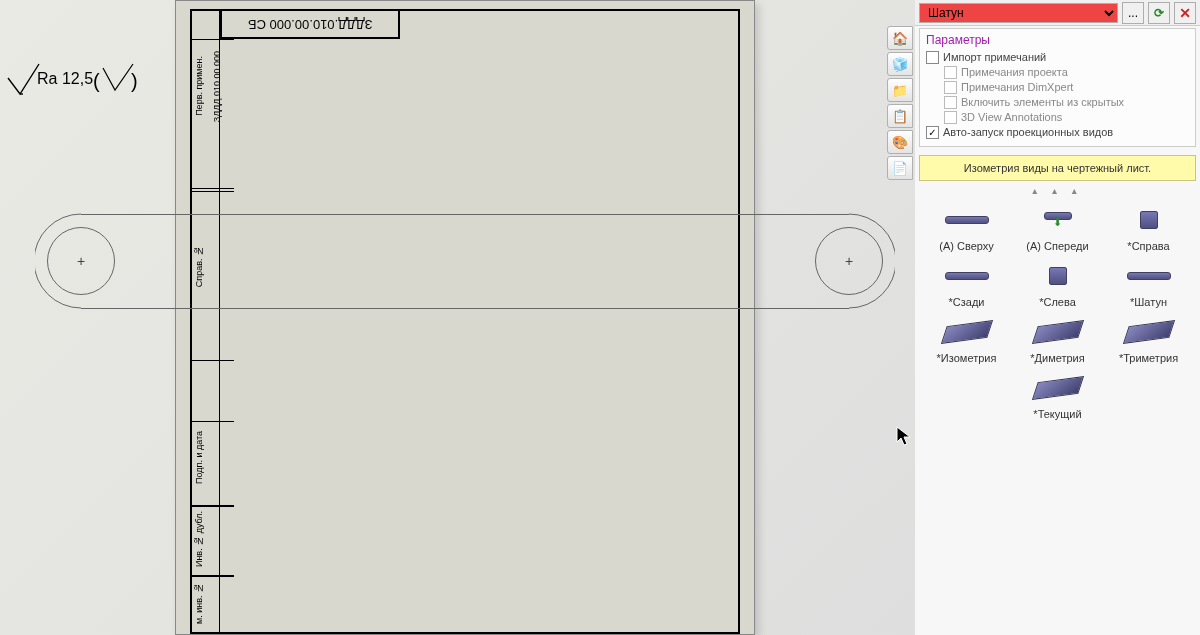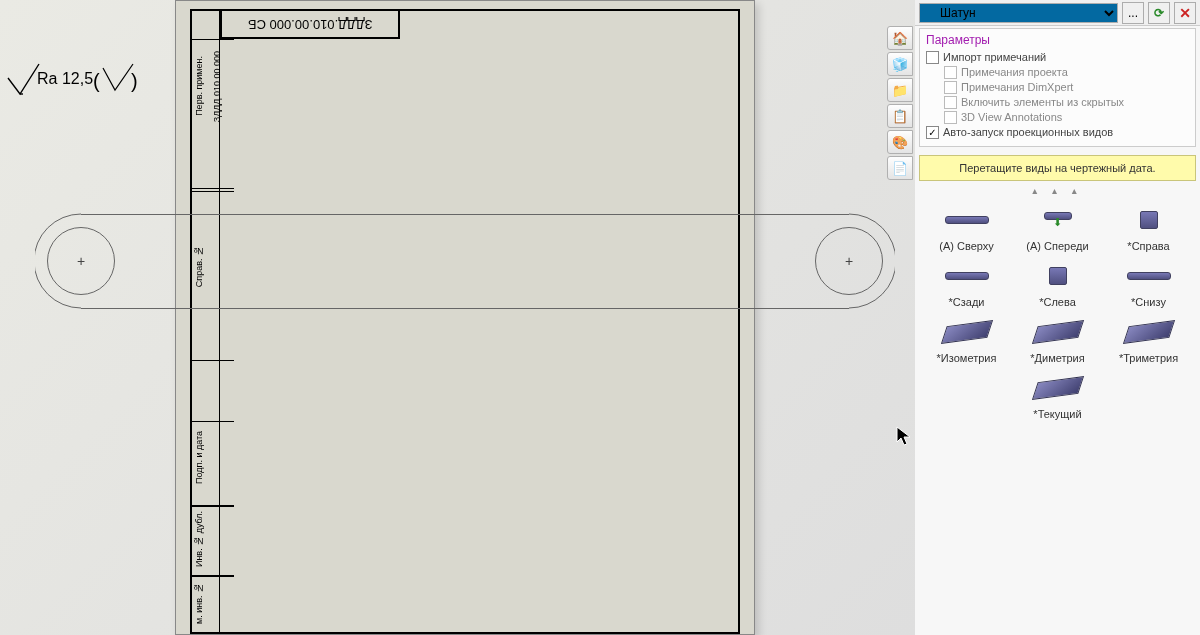--- a/index.html
+++ b/index.html
@@ -23,21 +23,21 @@
 .circle-end.left { left: 12px; }
 .circle-end.right { left: 780px; }
 .crosshair { position: absolute; font-size: 14px; color: #444; left: 50%; top: 50%; transform: translate(-50%, -50%); }
 .slot-line { position: absolute; height: 1px; background: #666; }
 
 .cursor { position: absolute; left: 895px; top: 425px; font-size: 18px; pointer-events:none; }
 
 .right-panel { position: absolute; right: 0; top: 0; width: 285px; height: 635px; background: #f7f7f7; }
 
 .dropdown-row { height: 26px; display:flex; align-items:center; padding: 2px 4px; gap:4px; background:#f0f0f0; border-bottom:1px solid #ccc; }
-.dropdown { flex:1; border:1px solid #adadad; background:#0369a1; height:20px; font-size:12px; padding: 0 16px; }
+.dropdown { flex:1; border:1px solid #adadad; background:#ef4444; height:20px; font-size:12px; padding: 0 4px; }
 .small-btn { width:22px; height:22px; border:1px solid #adadad; background:#f0f0f0; display:flex; align-items:center; justify-content:center; font-size:12px; cursor:pointer; }
 .refresh-icon { color: #2a8a2a; font-weight:bold; }
 .close-icon { color: #c22; font-weight:bold; font-size:14px; }
 
 .tab-column { position:absolute; left:-28px; top:26px; width:28px; display:flex; flex-direction:column; gap:2px; }
 .tab-btn { width:26px; height:24px; border:1px solid #b0b0b0; background:linear-gradient(#fefefe,#e4e4e4); border-radius:3px 0 0 3px; display:flex; align-items:center; justify-content:center; font-size:13px; cursor:pointer; }
 
 .params-box { border:1px solid #ccc; margin:2px 4px 0 4px; padding:4px 6px 6px 6px; background:#fcfcfc; font-size:12px; }
 .params-title { font-size:12px; color:#a21caf; margin-bottom:3px; }
 .chk-row { display:flex; align-items:flex-start; gap:4px; padding:1px 0; font-size:11px; color:#444; }
@@ -186,21 +186,21 @@
     <label class="chk-row indent">
         <span class="checkbox disabled"></span>
         <span>3D View Annotations</span>
       </label>
     <label class="chk-row">
         <span class="checkbox checked"></span>
         <span>Авто-запуск проекционных видов</span>
       </label>
   </div>
 
-  <div class="yellow-bar"><span>Перетащите виды на чертежный дата.</span></div>
+  <div class="yellow-bar"><span>Изометрия виды на чертежный лист.</span></div>
   <div class="grip-dots">▴ ▴ ▴</div>
 
   <div class="views-grid">
     <div class="view-item">
         <div class="view-thumb">
           <div class="bar3d"></div>
         </div>
         <span class="view-label">(А) Сверху</span>
       </div>
     <div class="view-item">
@@ -225,21 +225,21 @@
     <div class="view-item">
         <div class="view-thumb">
           <div class="square3d"></div>
         </div>
         <span class="view-label">*Слева</span>
       </div>
     <div class="view-item">
         <div class="view-thumb">
           <div class="bar3d"></div>
         </div>
-        <span class="view-label">*Снизу</span>
+        <span class="view-label">*Шатун</span>
       </div>
     <div class="view-item">
         <div class="view-thumb">
           <div class="iso3d"></div>
         </div>
         <span class="view-label">*Изометрия</span>
       </div>
     <div class="view-item">
         <div class="view-thumb">
           <div class="iso3d"></div>

